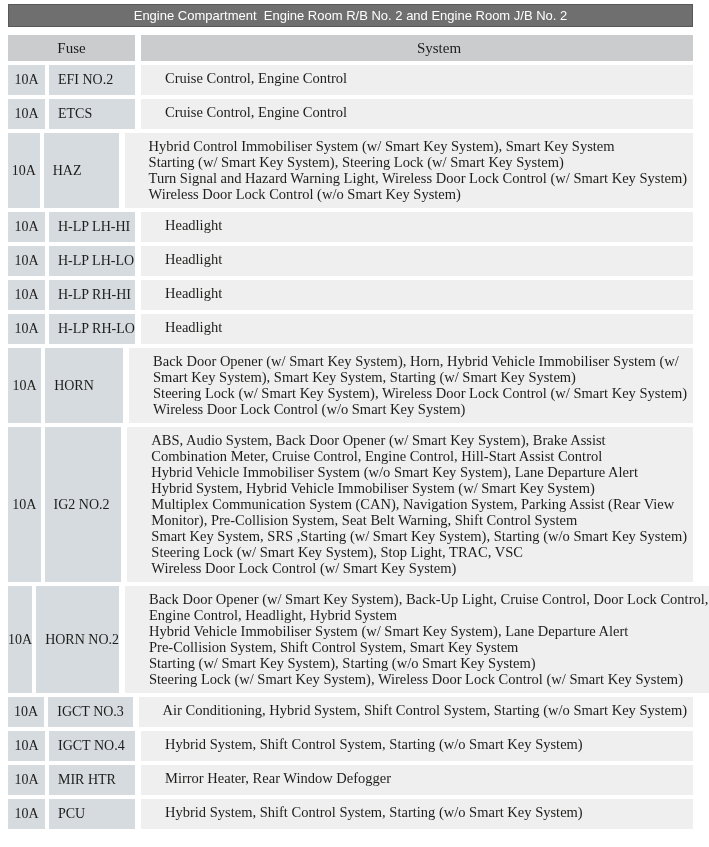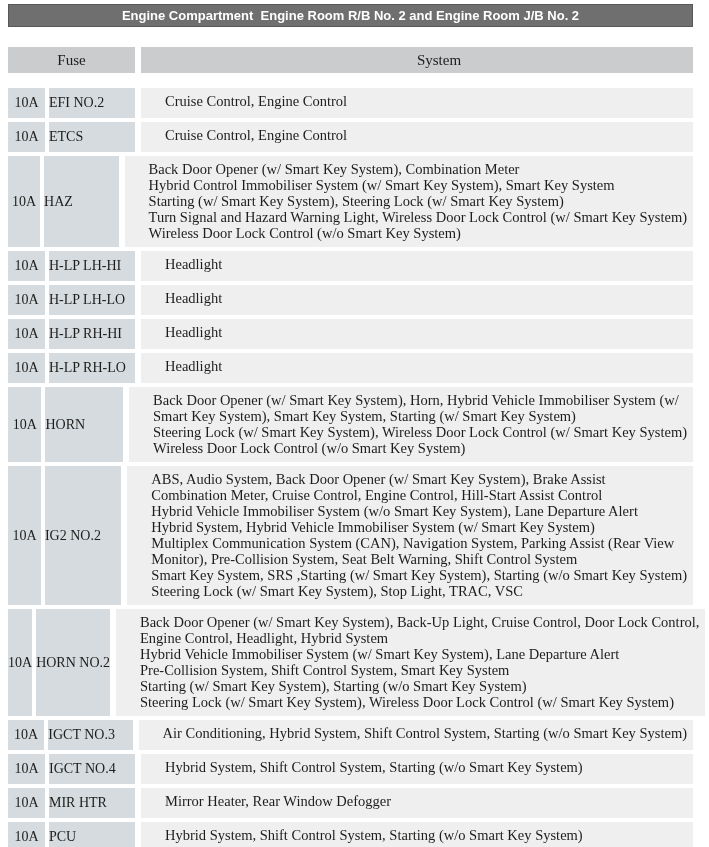--- a/index.html
+++ b/index.html
@@ -14,31 +14,31 @@
     height: 847px;
     padding: 4px 16px 0 8px;
     background: #fff;
   }
   .title-bar {
     height: 23px;
     background: var(--title-bg, #6f6f6f);
     border: 1px solid #585858;
     color: var(--title-text, #ffffff);
     font-family: "Liberation Sans", sans-serif;
-    font-weight: bold;
+    font-weight: normal;
     font-size: 13px;
     line-height: 21px;
     text-align: center;
     white-space: pre;
-    margin-bottom: 20px;
+    margin-bottom: 8px;
   }
   .header-row {
     display: flex;
     height: 26px;
-    margin-bottom: 15px;
+    margin-bottom: 4px;
   }
   .header-cell {
     background: var(--header-bg, #cbccce);
     font-size: 15px;
     line-height: 26px;
     text-align: center;
   }
   .fuse-header { width: 127px; margin-right: 6px; }
   .system-header { flex: 1; padding-left: 44px; }
   .row {
@@ -54,20 +54,21 @@
     display: flex;
     align-items: center;
     justify-content: center;
     font-size: 14px;
   }
   .name {
     width: 86px;
     margin-right: 6px;
     display: flex;
     align-items: center;
+    padding-left: 9px;
     font-size: 14px;
     white-space: nowrap;
   }
   .system {
     flex: 1;
     background: var(--system-cell-bg, #efeff0);
     padding: 5px 6px 6px 24px;
   }
   .sys-line {
     font-size: 14.5px;
@@ -100,21 +101,20 @@
     <div class="cell name">ETCS</div>
     <div class="cell system">
           <div class="sys-line">Cruise Control, Engine Control</div>
         </div>
   </div>
 
   <div class="row">
     <div class="cell amp">10A</div>
     <div class="cell name">HAZ</div>
     <div class="cell system">
-          <div class="sys-line">Back Door Opener (w/ Smart Key System), Combination Meter</div>
           <div class="sys-line">Hybrid Control Immobiliser System (w/ Smart Key System), Smart Key System</div>
           <div class="sys-line">Starting (w/ Smart Key System), Steering Lock (w/ Smart Key System)</div>
           <div class="sys-line">Turn Signal and Hazard Warning Light, Wireless Door Lock Control (w/ Smart Key System)</div>
           <div class="sys-line">Wireless Door Lock Control (w/o Smart Key System)</div>
         </div>
   </div>
 
   <div class="row">
     <div class="cell amp">10A</div>
     <div class="cell name">H-LP LH-HI</div>
@@ -163,20 +163,21 @@
     <div class="cell name">IG2 NO.2</div>
     <div class="cell system">
           <div class="sys-line">ABS, Audio System, Back Door Opener (w/ Smart Key System), Brake Assist</div>
           <div class="sys-line">Combination Meter, Cruise Control, Engine Control, Hill-Start Assist Control</div>
           <div class="sys-line">Hybrid Vehicle Immobiliser System (w/o Smart Key System), Lane Departure Alert</div>
           <div class="sys-line">Hybrid System, Hybrid Vehicle Immobiliser System (w/ Smart Key System)</div>
           <div class="sys-line">Multiplex Communication System (CAN), Navigation System, Parking Assist (Rear View</div>
           <div class="sys-line">Monitor), Pre-Collision System, Seat Belt Warning, Shift Control System</div>
           <div class="sys-line">Smart Key System, SRS ,Starting (w/ Smart Key System), Starting (w/o Smart Key System)</div>
           <div class="sys-line">Steering Lock (w/ Smart Key System), Stop Light, TRAC, VSC</div>
+          <div class="sys-line">Wireless Door Lock Control (w/ Smart Key System)</div>
         </div>
   </div>
 
   <div class="row">
     <div class="cell amp">10A</div>
     <div class="cell name">HORN NO.2</div>
     <div class="cell system">
           <div class="sys-line">Back Door Opener (w/ Smart Key System), Back-Up Light, Cruise Control, Door Lock Control,</div>
           <div class="sys-line">Engine Control, Headlight, Hybrid System</div>
           <div class="sys-line">Hybrid Vehicle Immobiliser System (w/ Smart Key System), Lane Departure Alert</div>

